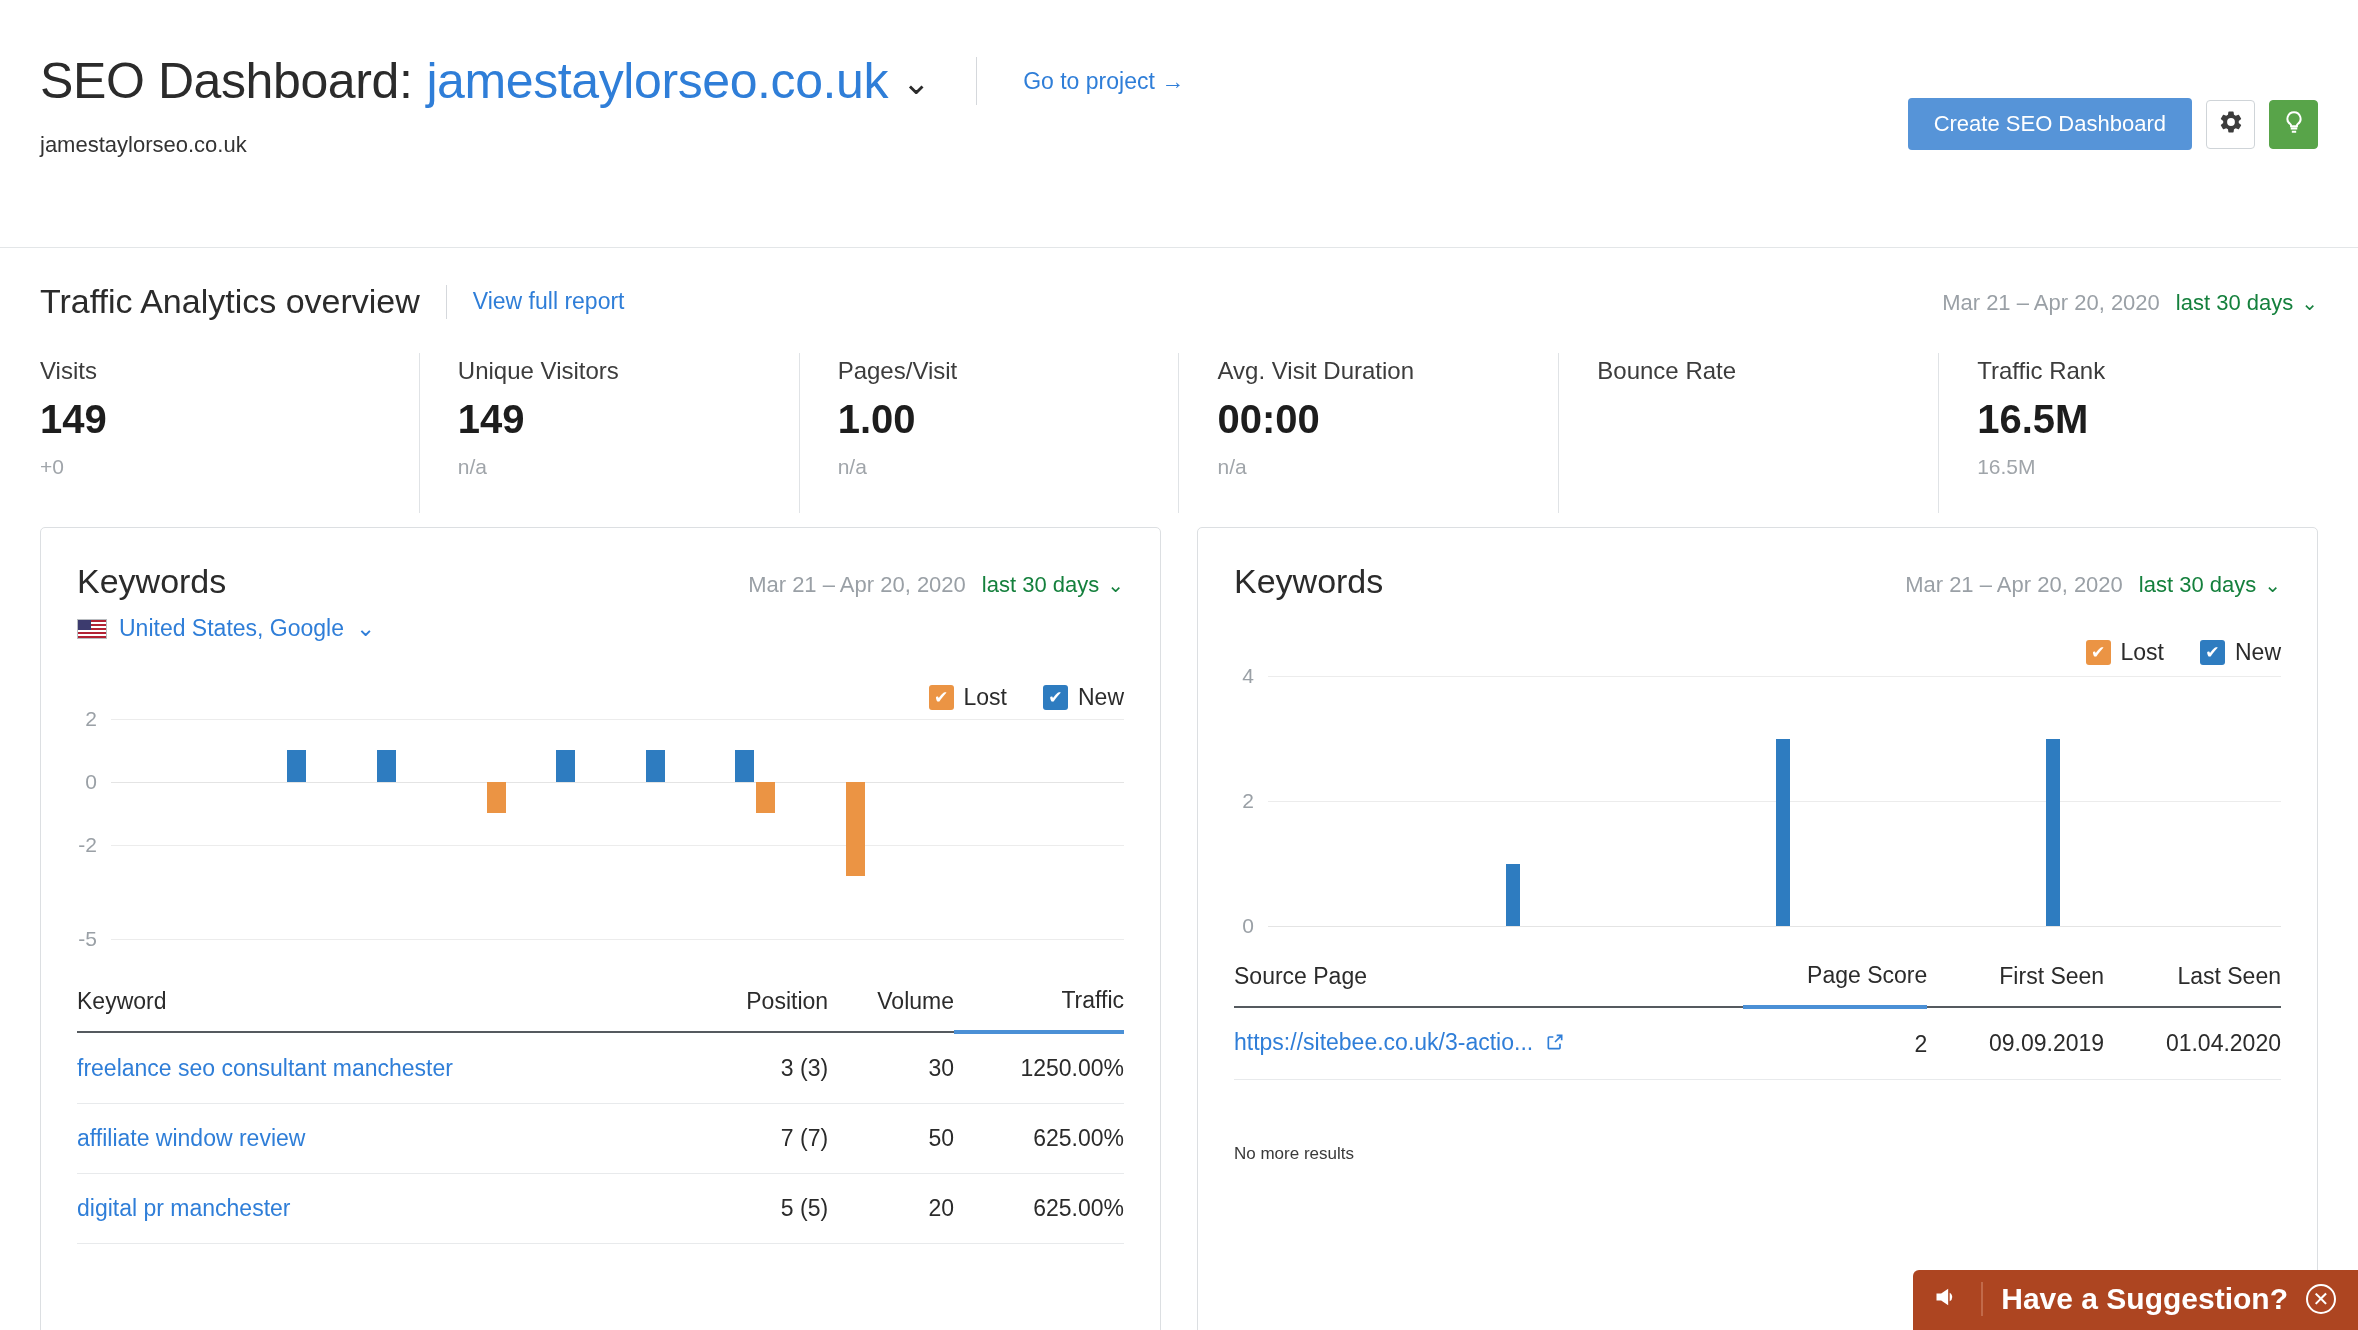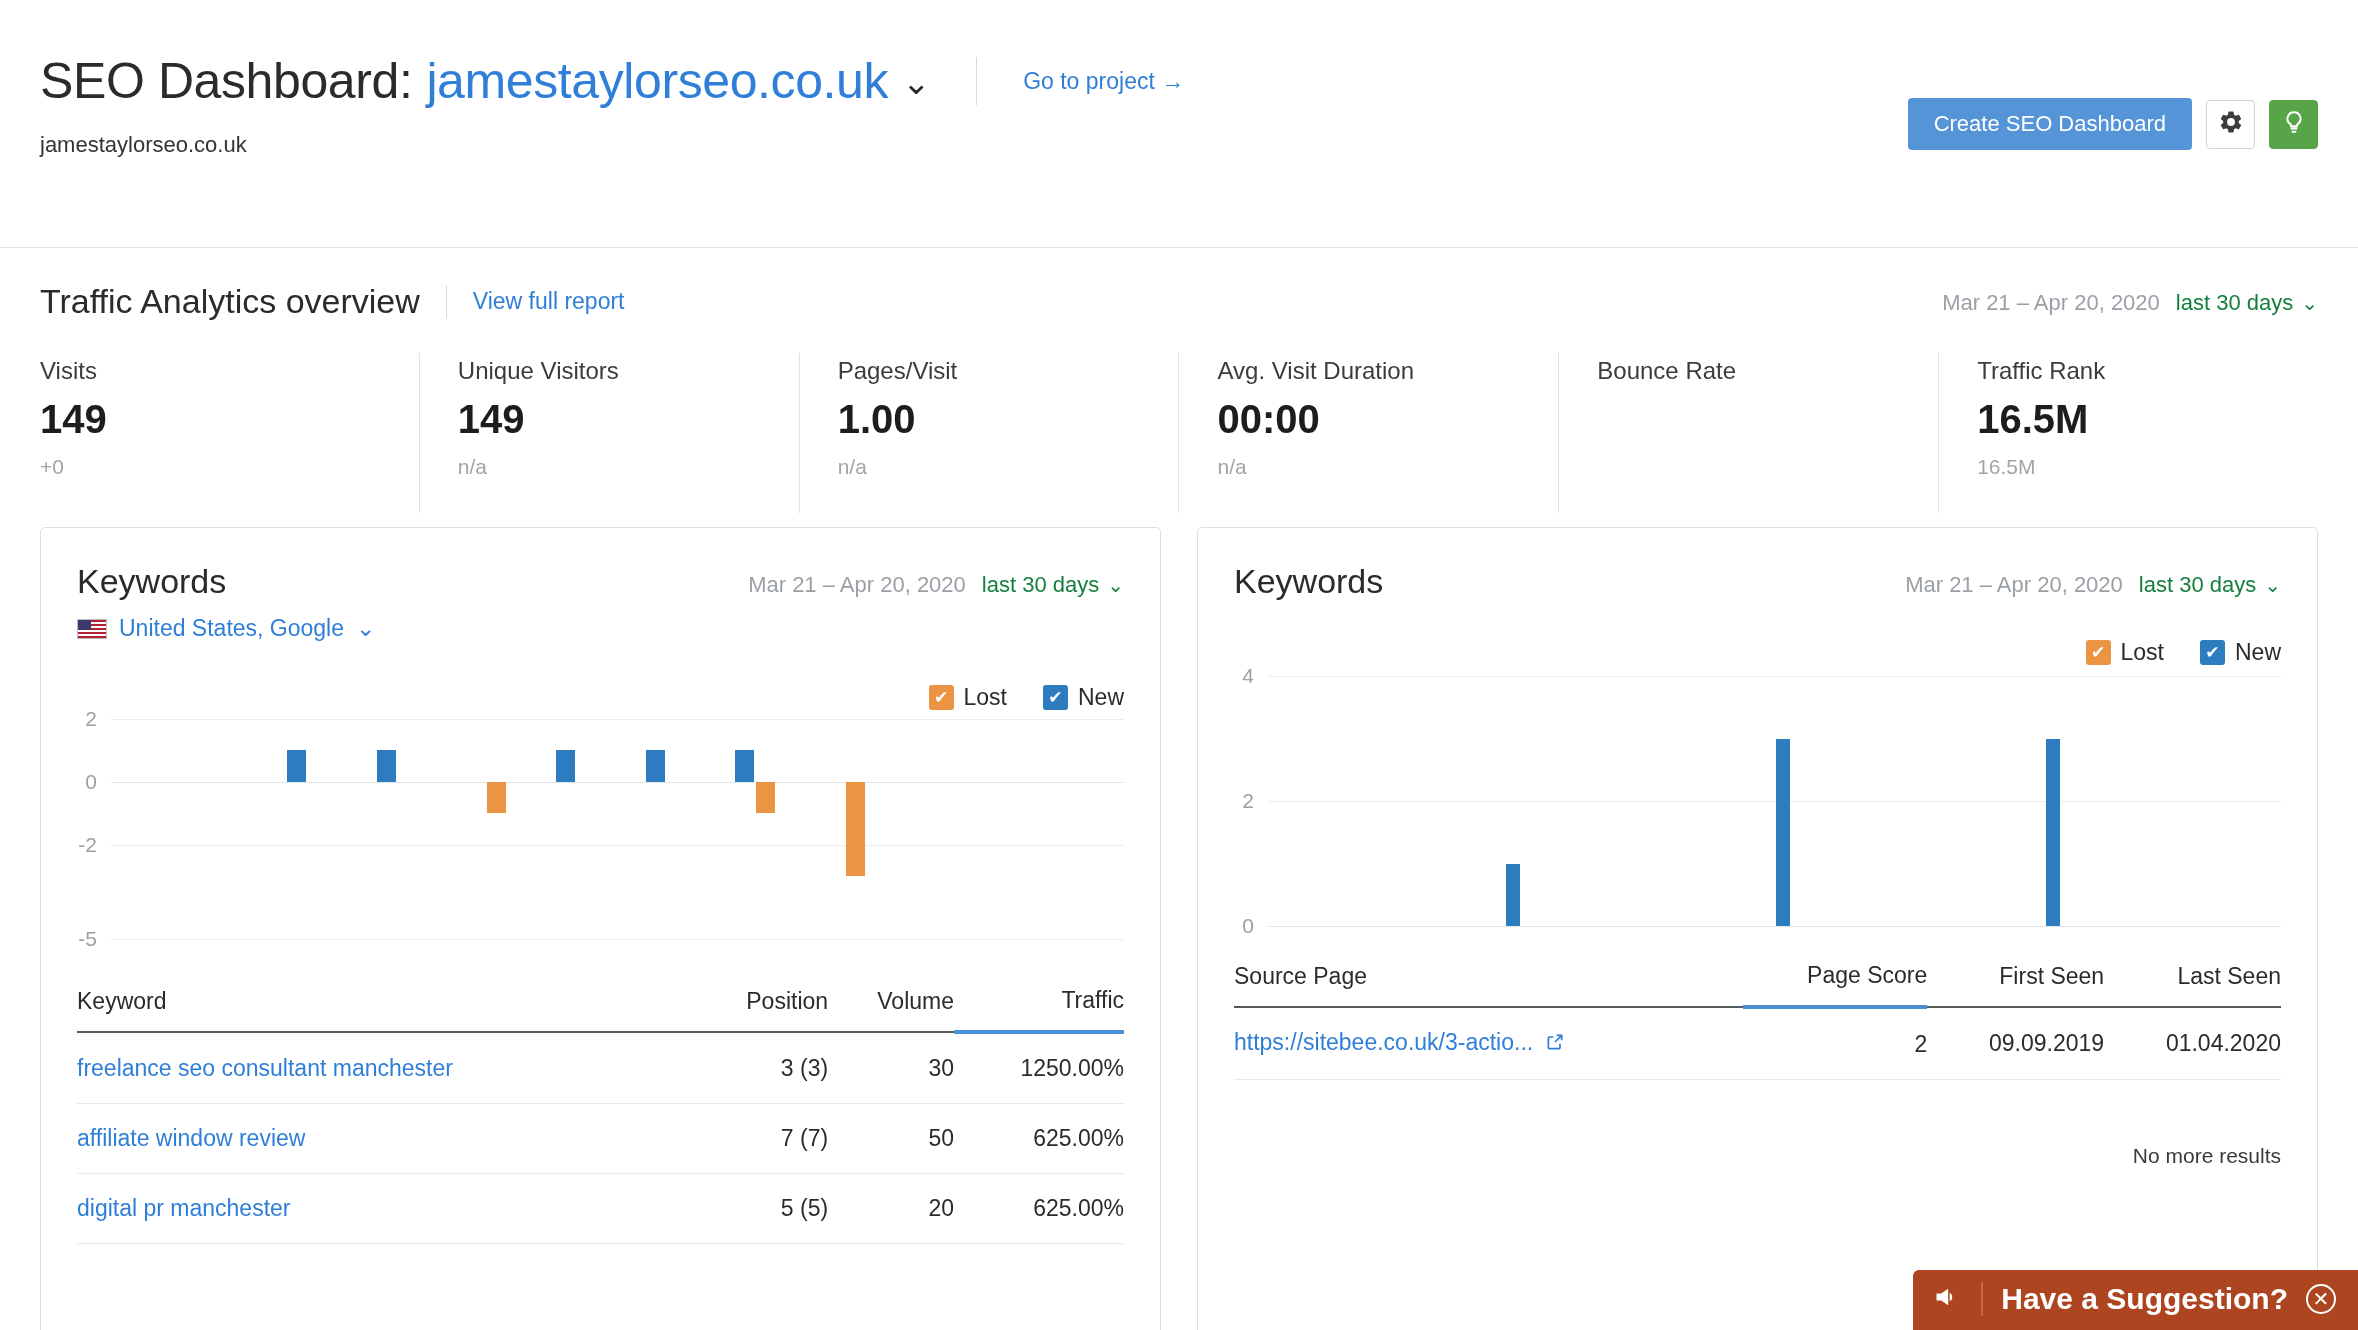--- a/index.html
+++ b/index.html
@@ -236,22 +236,22 @@
   }
   .table-wrap { padding: 0 36px; }
 
   .ext-icon {
     display: inline-block;
     margin-left: 12px;
     color: #2f7ed8;
     vertical-align: -2px;
   }
   .no-more {
-    text-align: right;
-    font-size: 21px;
+    text-align: left;
+    font-size: 17px;
     color: #3a3a3a;
     margin-top: 64px;
   }
   .btn-ghost {
     position: absolute;
     left: 36px; bottom: -10px;
     background: #f2f3f4;
     border: 1px solid #b9bec3;
     border-radius: 5px;
     font-size: 23px;

